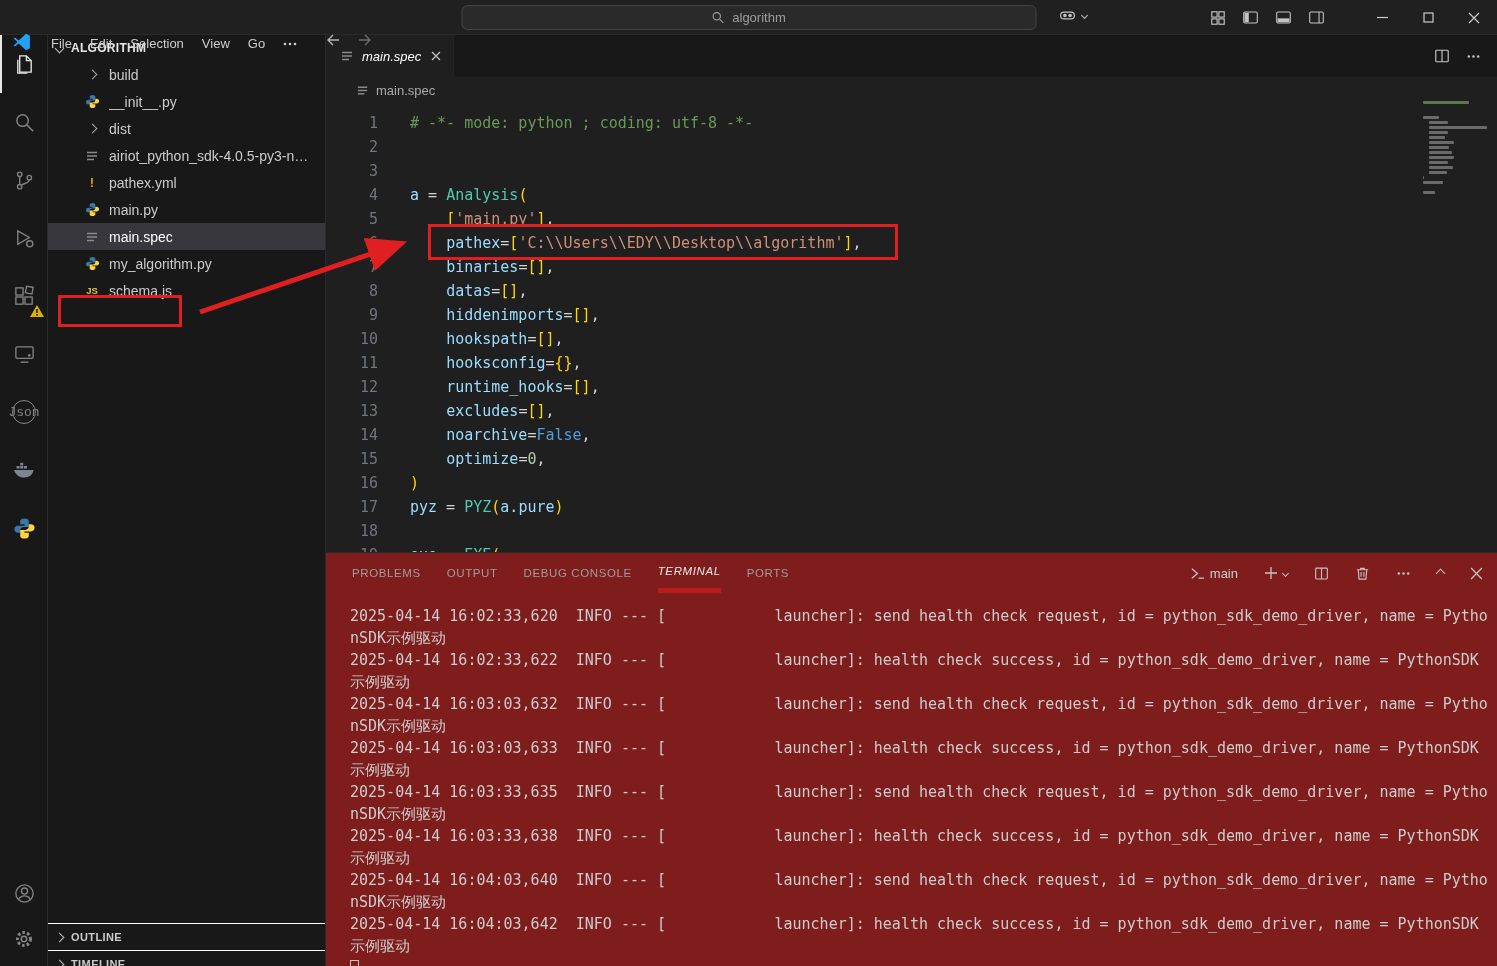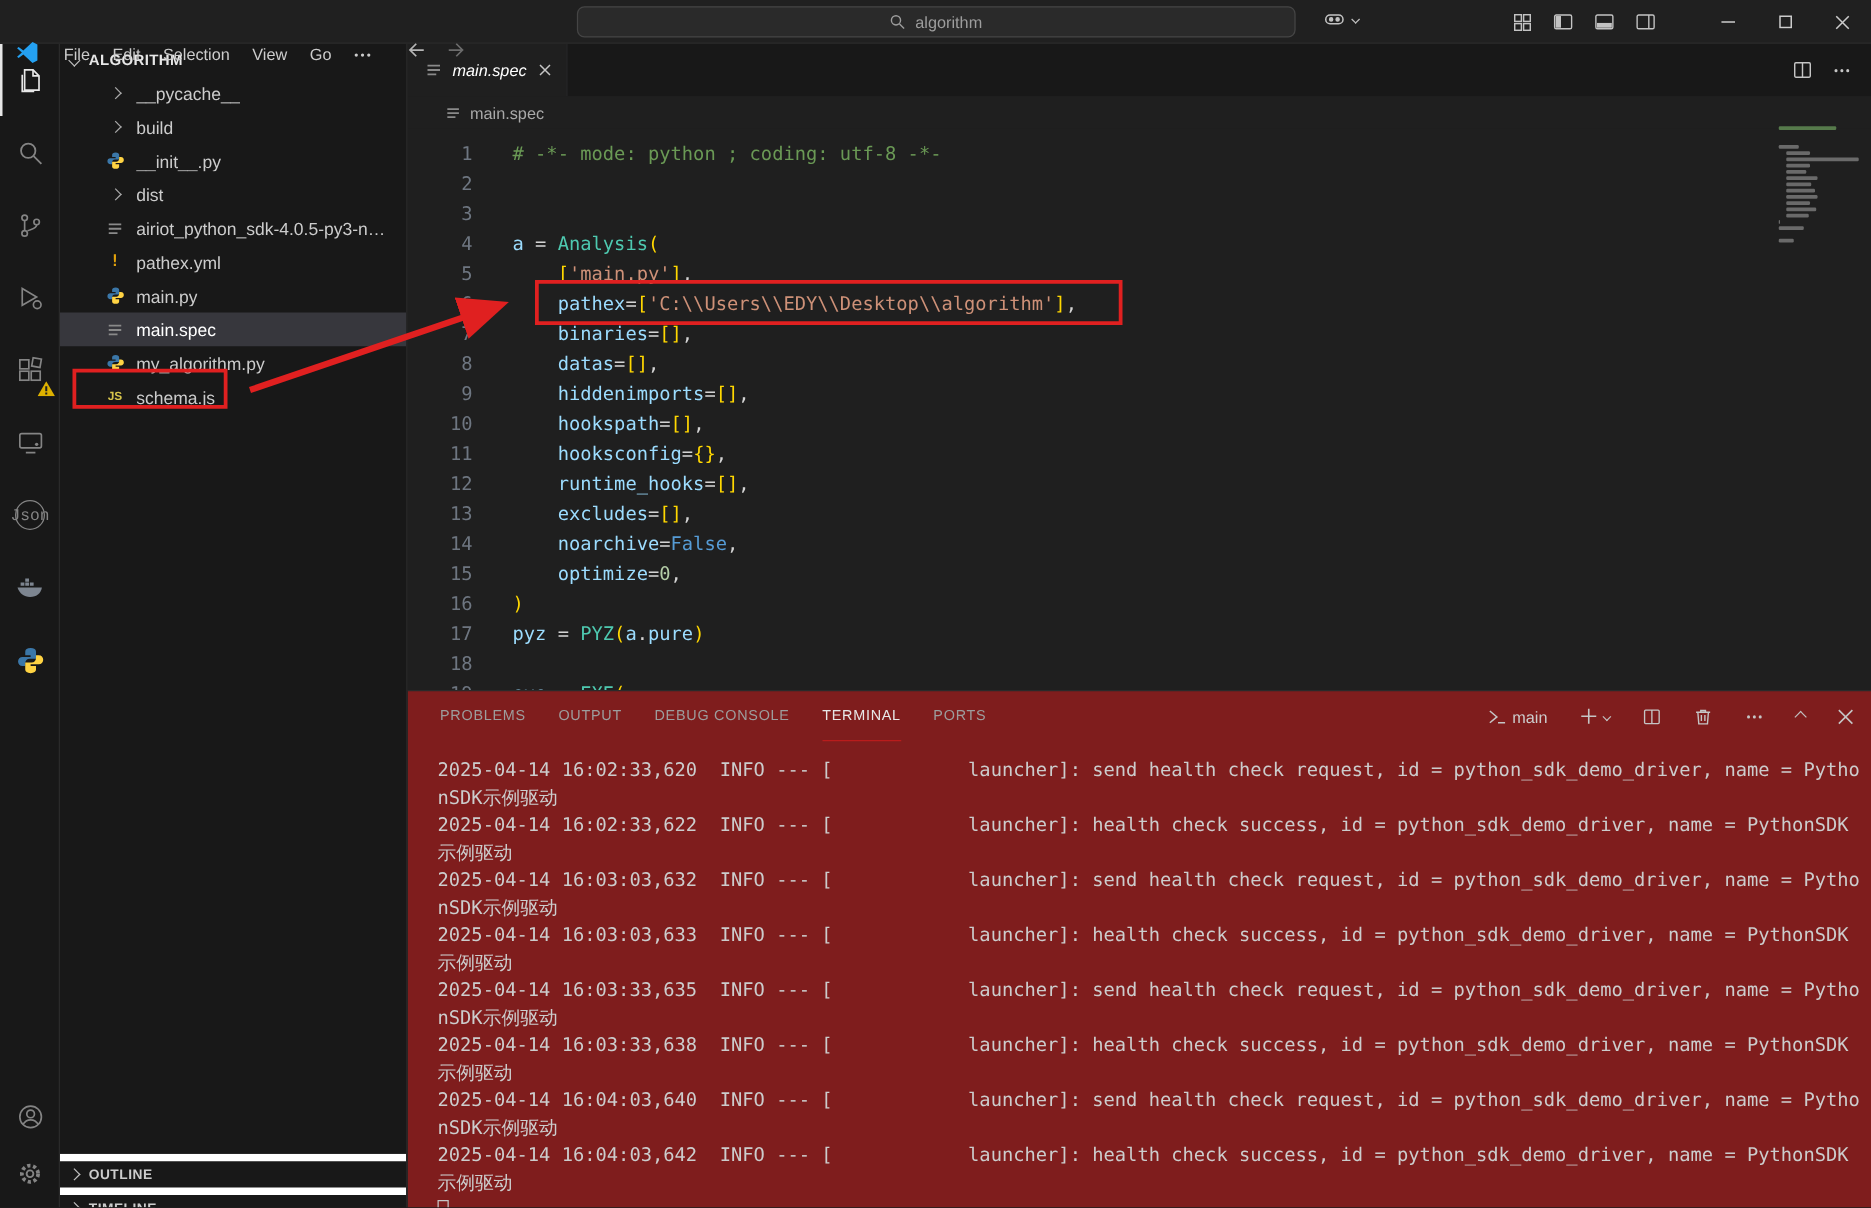--- a/index.html
+++ b/index.html
@@ -48,21 +48,21 @@
     color:#e7e7e7;font-weight:bold;font-size:12px;letter-spacing:.3px;cursor:pointer;}
   .tree-item{display:flex;align-items:center;height:27px;padding-left:34px;color:#cccccc;
     font-size:14px;cursor:pointer;white-space:nowrap;}
   .tree-item.selected{background:#37373d;color:#ffffff;}
   .ticon{width:20px;display:inline-flex;justify-content:center;align-items:center;margin-right:7px;flex:none;}
   .tlabel{overflow:hidden;text-overflow:ellipsis;}
   .yml-bang{color:#e2a20c;font-weight:bold;font-size:13px;font-family:"DejaVu Sans Mono",monospace;}
   .js-glyph{color:#d6c44b;font-weight:bold;font-size:9.5px;}
   .sb-bottom{position:absolute;bottom:0;left:0;right:0;height:43px;overflow:hidden;}
   .sb-section{height:27px;display:flex;align-items:center;gap:8px;padding-left:8px;
-    border-top:6px solid #ffffff;color:#cccccc;font-size:11px;font-weight:bold;letter-spacing:.4px;cursor:pointer;}
+    border-top:1px solid #ffffff;color:#cccccc;font-size:11px;font-weight:bold;letter-spacing:.4px;cursor:pointer;}
 
   
   .chev{display:inline-block;width:7px;height:7px;border-right:1.4px solid #c0c0c0;
     border-bottom:1.4px solid #c0c0c0;flex:none;}
   .chev.r{transform:rotate(-45deg);}
   .chev.d{transform:rotate(45deg);}
   .chev.u{transform:rotate(-135deg);}
   .chev.sm{width:5px;height:5px;}
 
   
@@ -86,21 +86,21 @@
   .minimap{position:absolute;right:12px;top:66px;width:62px;z-index:3;}
   .mml{height:3px;margin-bottom:2px;background:#6a6a6a;border-radius:1px;}
 
   
   .panel{position:absolute;left:326px;top:552px;right:0;bottom:0;background:#7f1d1d;
     border-top:1px solid #2a2a2a;}
   .panel-header{position:absolute;left:0;top:0;right:0;height:40px;display:flex;align-items:stretch;
     padding:0 14px 0 26px;}
   .ptab{font-size:11.5px;letter-spacing:.6px;color:#9d9d9d;margin-right:26px;display:flex;
     align-items:center;cursor:pointer;}
-  .ptab.active{color:#e7e7e7;border-bottom:1px solid #b91c1c;}
+  .ptab.active{color:#e7e7e7;border-bottom:5px solid #b91c1c;font-style:italic;}
   .pactions{margin-left:auto;display:flex;align-items:center;gap:26px;color:#c5c5c5;}
   .pactions .item{display:flex;align-items:center;gap:5px;cursor:pointer;}
   .shell-label{font-size:13px;color:#cccccc;}
   .terminal{position:absolute;left:0;top:40px;right:0;bottom:0;overflow:hidden;
     padding:12px 0 0 24px;font-family:"DejaVu Sans Mono",monospace;font-size:15px;
     line-height:22px;color:#cccccc;white-space:pre;}
   .tcursor{display:inline-block;width:9px;height:17px;border:1px solid #c5c5c5;vertical-align:middle;}
 
   
   .annot-box{position:absolute;border:3px solid #e02020;z-index:60;pointer-events:none;}
@@ -315,26 +315,20 @@
       </div>
     </div>
   </div>
 
   <div class="sidebar">
     <div class="sb-root">
       <span class="chev d"></span>
       <span>ALGORITHM</span>
     </div>
     <div class="tree">
-        <div class="tree-item">
-          <span class="ticon">
-            <span class="chev r" style="border-color:#aaaaaa;"></span>
-          </span>
-          <span class="tlabel">__pycache__</span>
-        </div>
         <div class="tree-item">
           <span class="ticon">
             <span class="chev r" style="border-color:#aaaaaa;"></span>
           </span>
           <span class="tlabel">build</span>
         </div>
         <div class="tree-item">
           <span class="ticon">
             <svg width="15" height="15" viewBox="0 0 16 16">
               <path d="M8 1C6 1 5 1.8 5 3v2h3v1H3.5C2 6 1 7 1 8.5S2 11 3.5 11H5V9.5C5 8 6 7 7.5 7H11V3c0-1.2-1-2-3-2z" fill="#3b77a8"></path>

